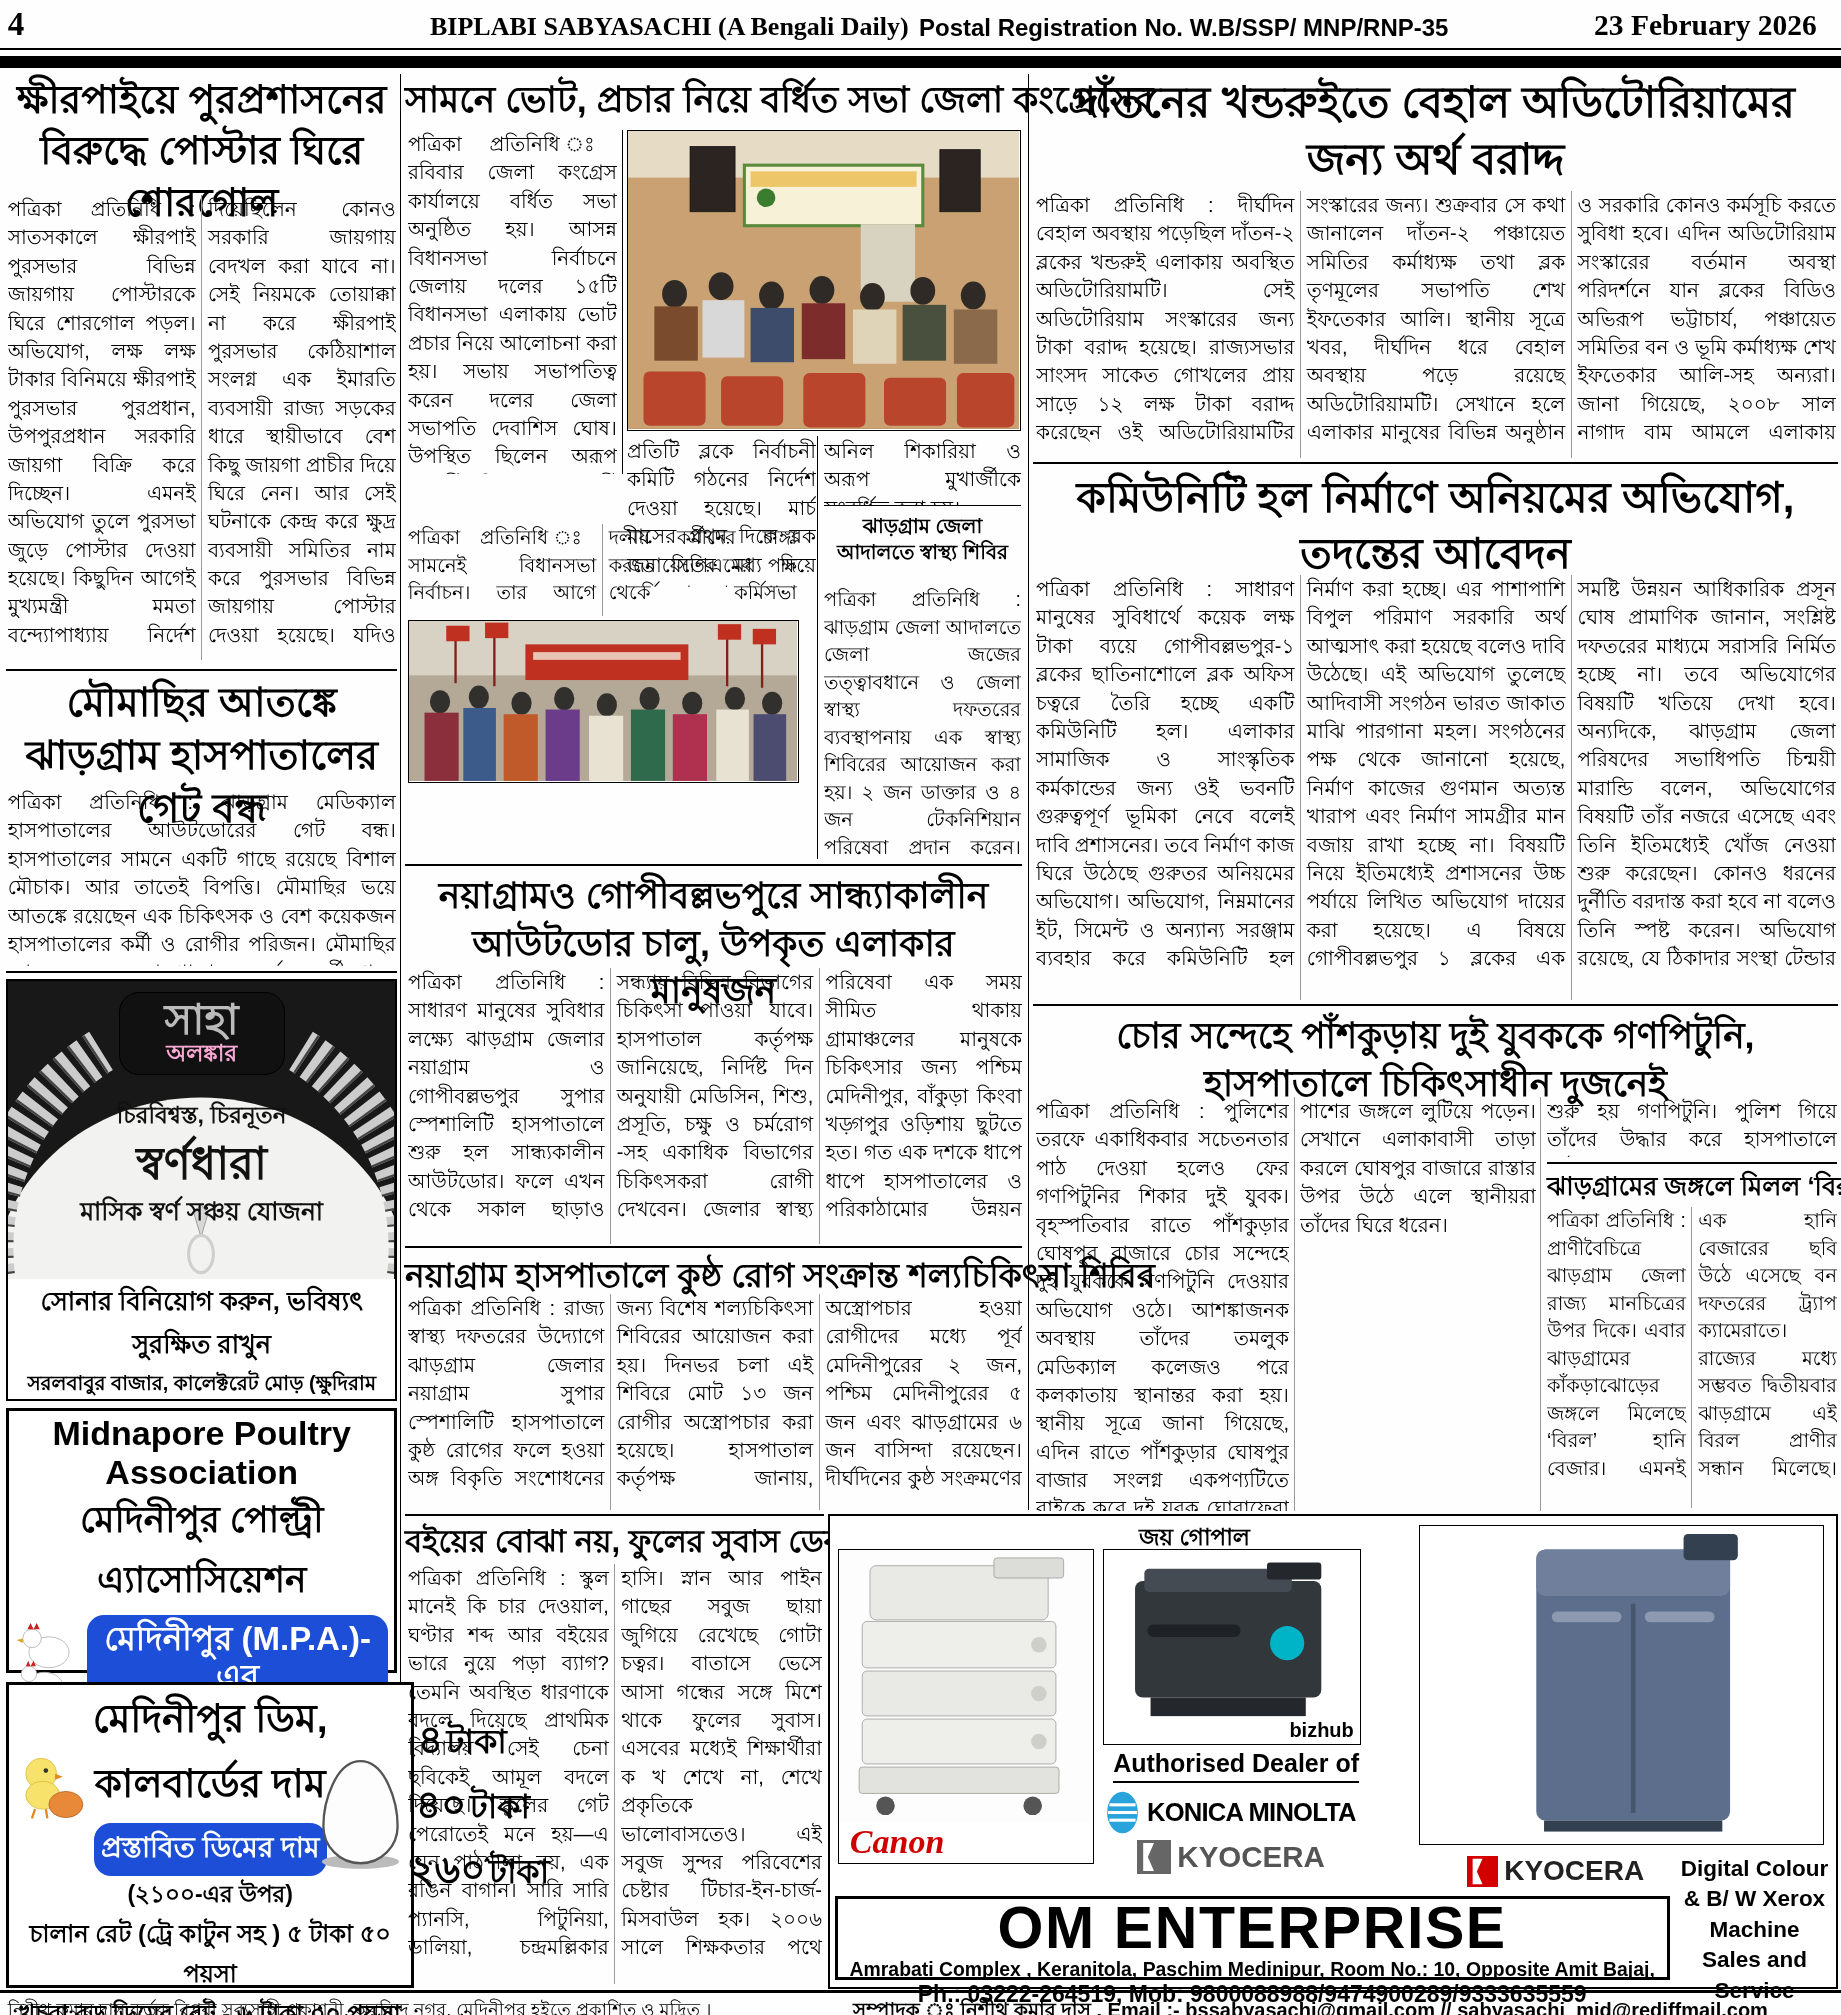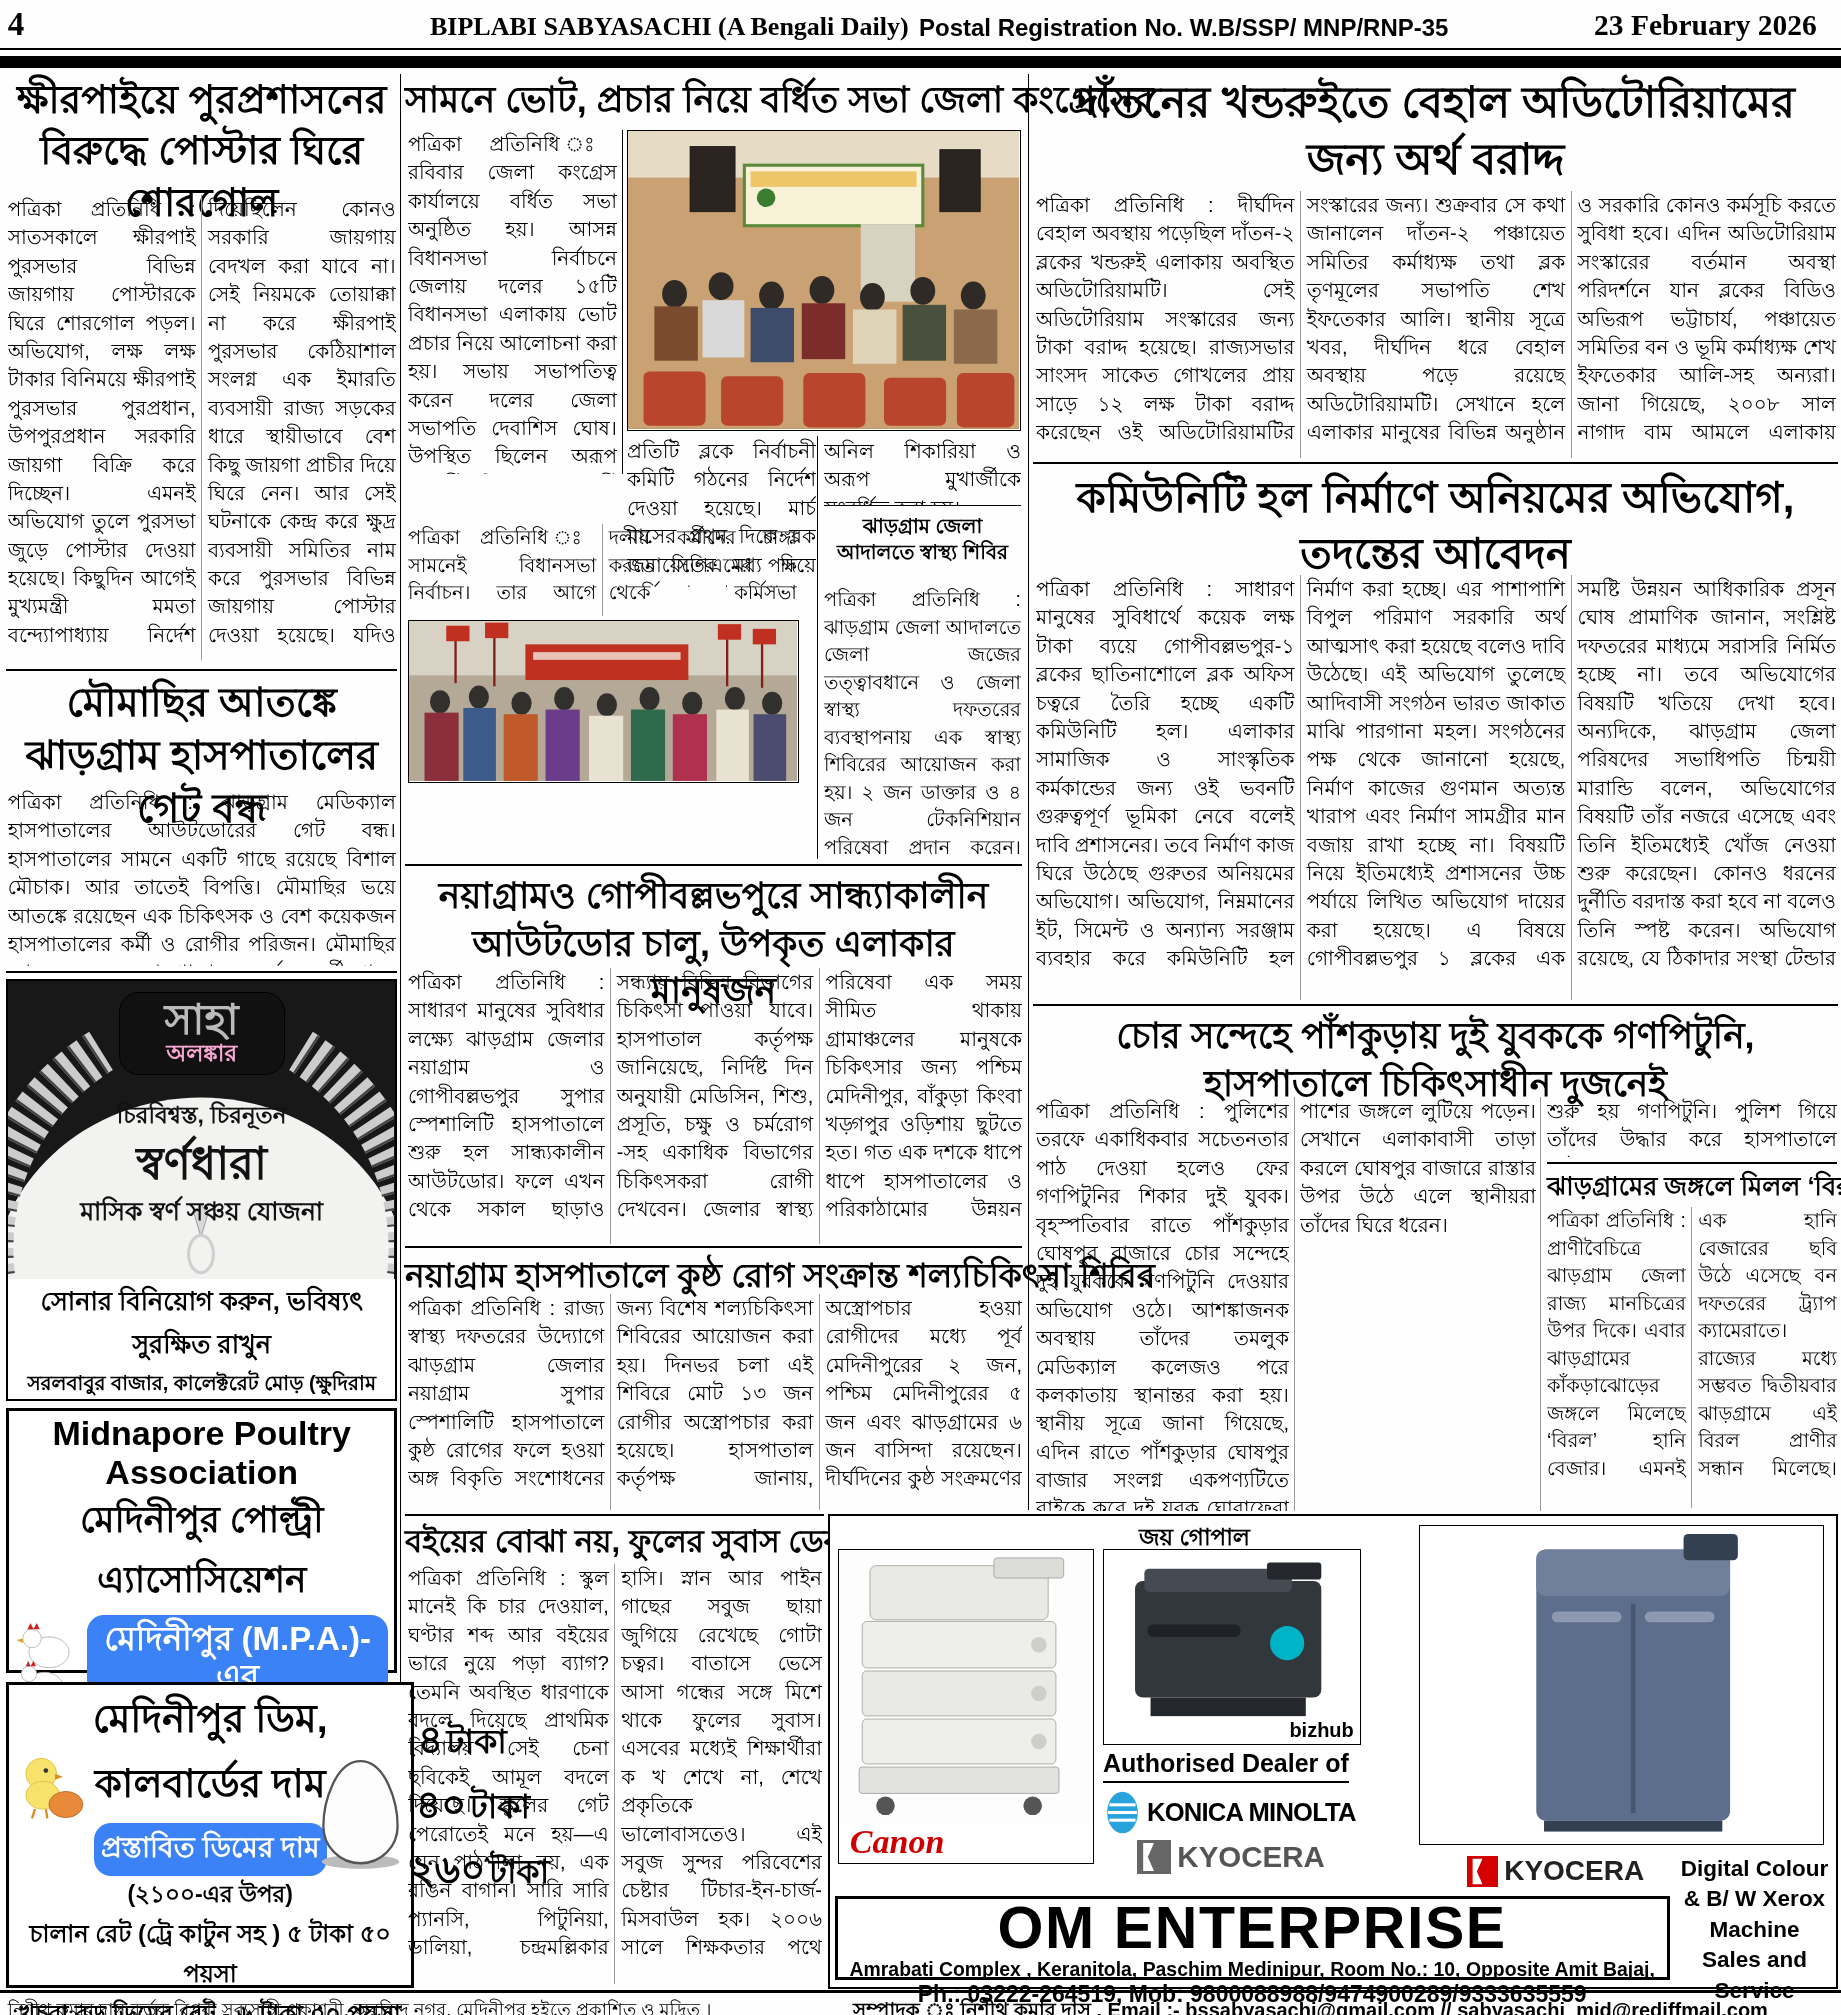--- a/index.html
+++ b/index.html
@@ -7,21 +7,21 @@
         font-family:"Liberation Sans","DejaVu Sans",sans-serif;overflow:hidden;}
   .abs{position:absolute;}
   .rule-h{position:absolute;background:#000;height:2.3px;}
   .rule-v{position:absolute;background:#000;width:0.8px;}
   .headline{font-weight:bold;text-align:center;line-height:1.32;}
   .body-txt{font-size:20px;line-height:1.42;text-align:justify;overflow:hidden;}
   .cols2{column-count:2;column-gap:12.4px;column-rule:0.8px solid #999;}
   .cols3{column-count:3;column-gap:12.4px;column-rule:0.8px solid #999;}
   .tb{border-top:2.3px solid #000;padding-top:6.2px;}
   .adbox{position:absolute;border:3.1px solid #000;background:#fff;box-sizing:border-box;}
-  .pill{background:#3b82f6;color:#fff;border-radius:17px;font-weight:bold;text-align:center;}
+  .pill{background:#1d4ed8;color:#fff;border-radius:17px;font-weight:bold;text-align:center;}
   svg{display:block;}
   .photo{border:1.6px solid #000;box-sizing:border-box;}
 </style>
 </head>
 <body>
 
 <div id="page">
 
   <div class="abs" style="left:7.8px;top:6.2px;font:bold 33px 'Liberation Serif',serif;">4</div>
   <div class="abs" style="left:430px;top:12.4px;font:bold 26px 'Liberation Serif',serif;">BIPLABI SABYASACHI (A Bengali Daily)</div>
@@ -261,21 +261,21 @@
         <rect width="326" height="246" fill="#ffffff"></rect>
         <rect x="40" y="40" width="240" height="150" rx="10" fill="#32373c"></rect>
         <rect x="52" y="24" width="190" height="30" rx="6" fill="#454b52"></rect>
         <rect x="210" y="16" width="70" height="22" rx="4" fill="#24282c"></rect>
         <rect x="56" y="96" width="120" height="16" rx="8" fill="#1e2226"></rect>
         <circle cx="236" cy="120" r="22" fill="#00b4c8"></circle>
         <rect x="60" y="190" width="200" height="24" fill="#24282c"></rect>
       </svg>
       <div style="position:absolute;right:6.2px;bottom:1.6px;font-size:20px;font-weight:bold;">bizhub</div>
     </div>
-    <div class="abs" style="left:273px;top:233px;width:256px;text-align:left;">
+    <div class="abs" style="left:273px;top:233px;width:256px;text-align:right;">
       <div style="font-size:25px;font-weight:bold;border-bottom:2.3px solid #000;display:inline-block;padding-bottom:3.1px;">Authorised Dealer of</div>
       <div style="margin-top:7.8px;display:flex;align-items:center;justify-content:center;gap:7.8px;">
         <svg width="33" height="43" viewBox="0 0 42 56">
           <ellipse cx="21" cy="28" rx="20" ry="27" fill="#29a3dc"></ellipse>
           <g stroke="#fff" stroke-width="4">
               <line x1="4" y1="18" x2="38" y2="18"></line>
               <line x1="2" y1="28" x2="40" y2="28"></line>
               <line x1="4" y1="38" x2="38" y2="38"></line>
             </g>
         </svg>

